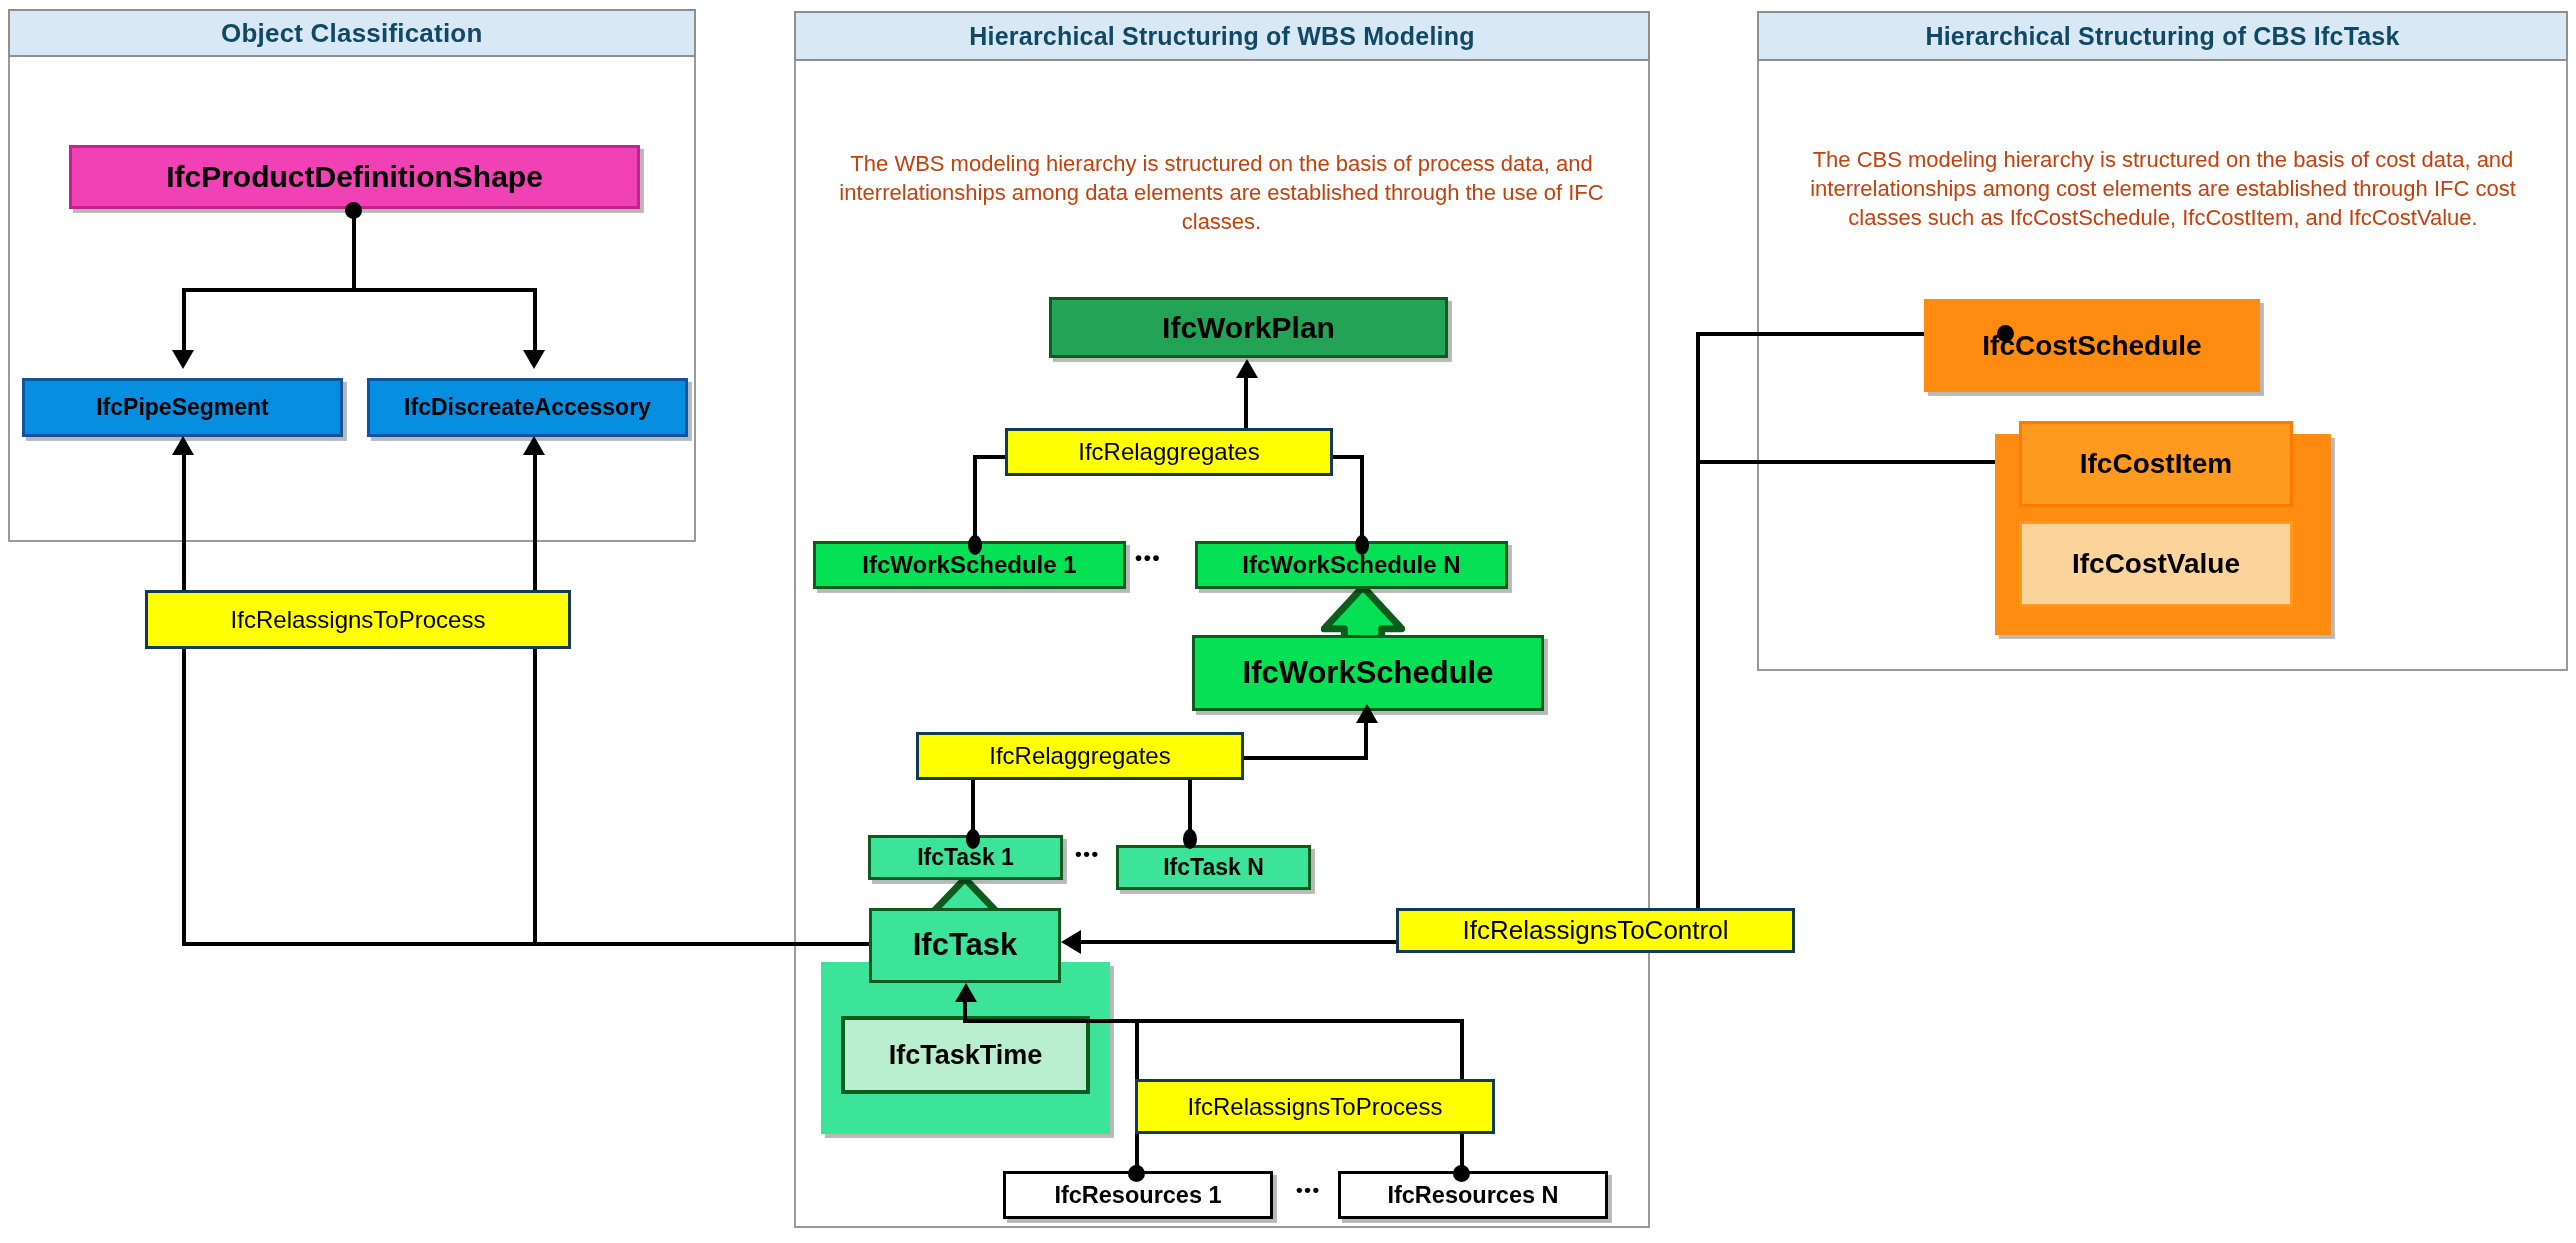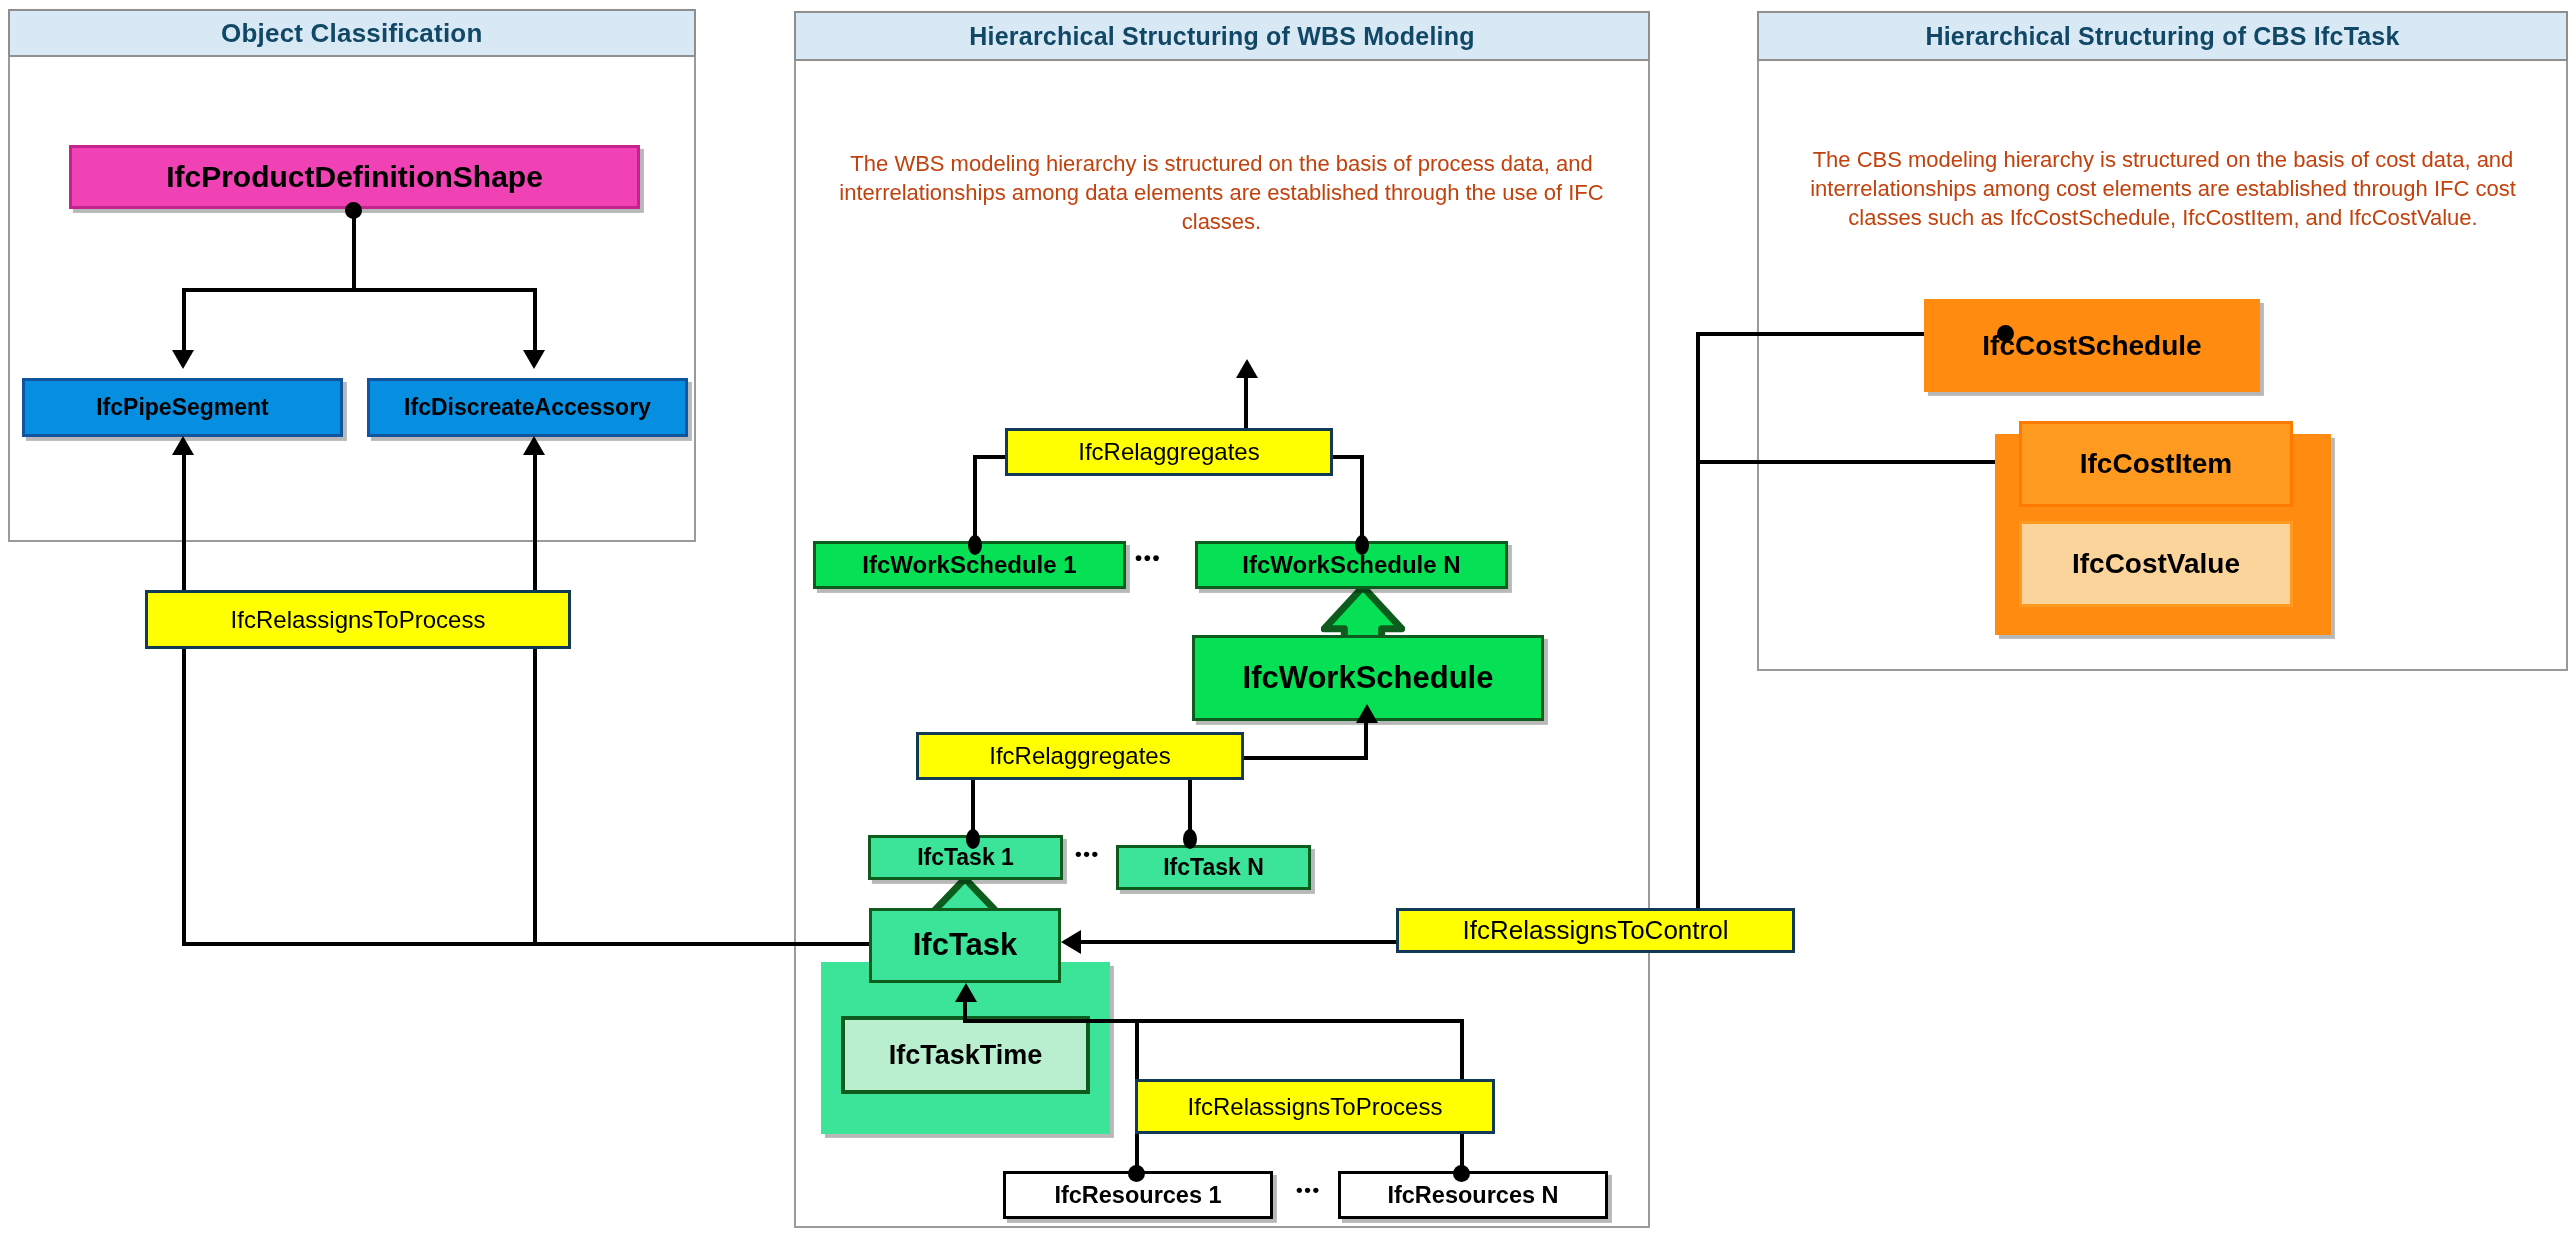--- a/index.html
+++ b/index.html
@@ -114,20 +114,23 @@
   <div class="ln lnv" style="left:533px;top:647px;height:299px;"></div>
   <div class="ln lnh" style="left:182px;top:942px;width:696px;"></div>
   <div class="dot" style="left:869px;top:935px;"></div>
 
   <div class="panel" style="left:794px;top:55px;width:856px;height:1173px;"></div>
   <div class="panel-head" style="left:794px;top:11px;width:856px;height:50px;font-size:25px;">
     <span>Hierarchical Structuring of WBS Modeling</span>
   </div>
   <div class="panel-desc" style="left:817px;top:149px;width:809px;font-size:22px;">The WBS modeling hierarchy is structured on the basis of process data, and interrelationships among data elements are established through the use of IFC classes.</div>
 
+  <div class="node n-green-dark shadow" style="left:1049px;top:297px;width:399px;height:61px;font-size:30px;">
+    <span>IfcWorkPlan</span>
+  </div>
 
   <div class="arrow-up" style="left:1236px;top:359px;"></div>
   <div class="ln lnv" style="left:1244px;top:376px;height:53px;"></div>
 
   <div class="node n-yellow" style="left:1005px;top:428px;width:328px;height:48px;font-size:24px;">
     <span>IfcRelaggregates</span>
   </div>
 
   <div class="ln lnh" style="left:973px;top:455px;width:35px;"></div>
   <div class="ln lnv" style="left:973px;top:455px;height:84px;"></div>
@@ -142,21 +145,21 @@
   </div>
   <div class="ellipsis" style="left:1135px;top:547px;font-size:20.3px;">•••</div>
   <div class="node n-green shadow" style="left:1195px;top:541px;width:313px;height:48px;font-size:24px;">
     <span>IfcWorkSchedule N</span>
   </div>
 
   <svg class="big-arrow" style="left:1321px;top:585px;width:84px;height:86px;" viewBox="0 0 108 110">
     <polygon points="54,2 104,56 78,56 78,108 30,108 30,56 4,56" fill="#06e055" stroke="#0d5c1d" stroke-width="9" stroke-linejoin="round"></polygon>
   </svg>
 
-  <div class="node n-green shadow" style="left:1192px;top:635px;width:352px;height:86px;font-size:31px;">
+  <div class="node n-green shadow" style="left:1192px;top:635px;width:352px;height:76px;font-size:31px;">
     <span>IfcWorkSchedule</span>
   </div>
 
   <div class="arrow-up" style="left:1356px;top:704px;"></div>
   <div class="ln lnv" style="left:1364px;top:722px;height:38px;"></div>
   <div class="ln lnh" style="left:1244px;top:756px;width:124px;"></div>
 
   <div class="node n-yellow" style="left:916px;top:732px;width:328px;height:48px;font-size:24px;">
     <span>IfcRelaggregates</span>
   </div>

